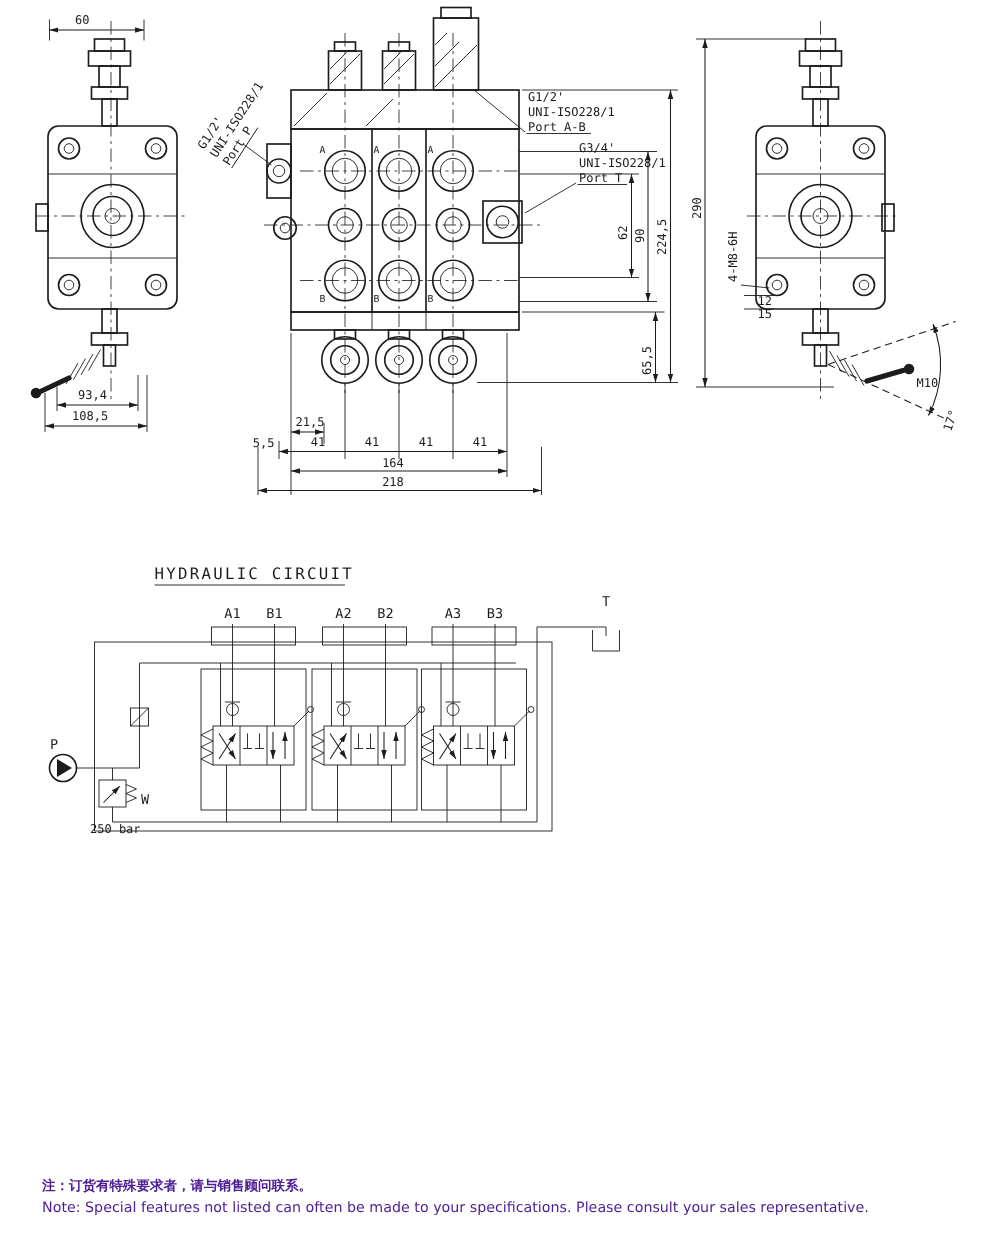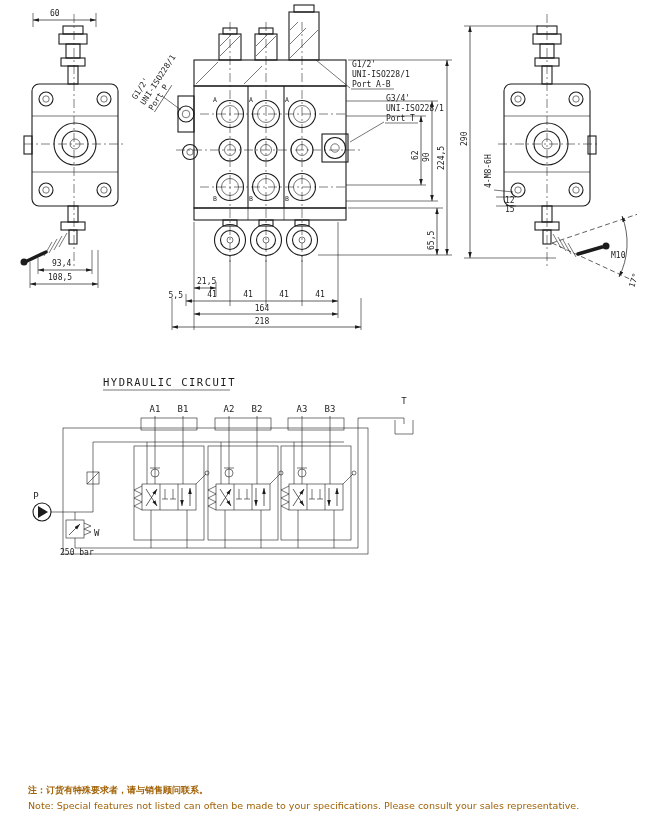--- a/index.html
+++ b/index.html
@@ -14,21 +14,21 @@
   .t11 { font-size:10.5px; letter-spacing:1.5px; }
   .mid { text-anchor:middle; }
   .end { text-anchor:end; }
   .ol  { fill:none; stroke:#1c1c1c; stroke-width:1.1; }
   .th  { fill:none; stroke:#1c1c1c; stroke-width:0.6; }
   .dim { fill:none; stroke:#1c1c1c; stroke-width:0.7; }
   .cl  { fill:none; stroke:#1c1c1c; stroke-width:0.55; stroke-dasharray:9 3 2 3; }
   .dsh { fill:none; stroke:#1c1c1c; stroke-width:0.7; stroke-dasharray:5 3; }
   .fillk { fill:#1c1c1c; stroke:none; }
   .thick { stroke:#1c1c1c; stroke-width:3.5; stroke-linecap:round; fill:none; }
-  .notes { position:absolute; left:28px; top:784px; color:#a16207; width:620px; }
+  .notes { position:absolute; left:28px; top:784px; color:#4c1d95; width:620px; }
   .notes .cn { font-size:9px; font-weight:700; }
   .notes .en { font-size:9.5px; margin-top:3px; }
 </style>
 </head>
 <body>
 
 <div class="sheet">
 
 <svg width="668" height="350" viewBox="0 0 668 350" style="top:0">
   <defs>

